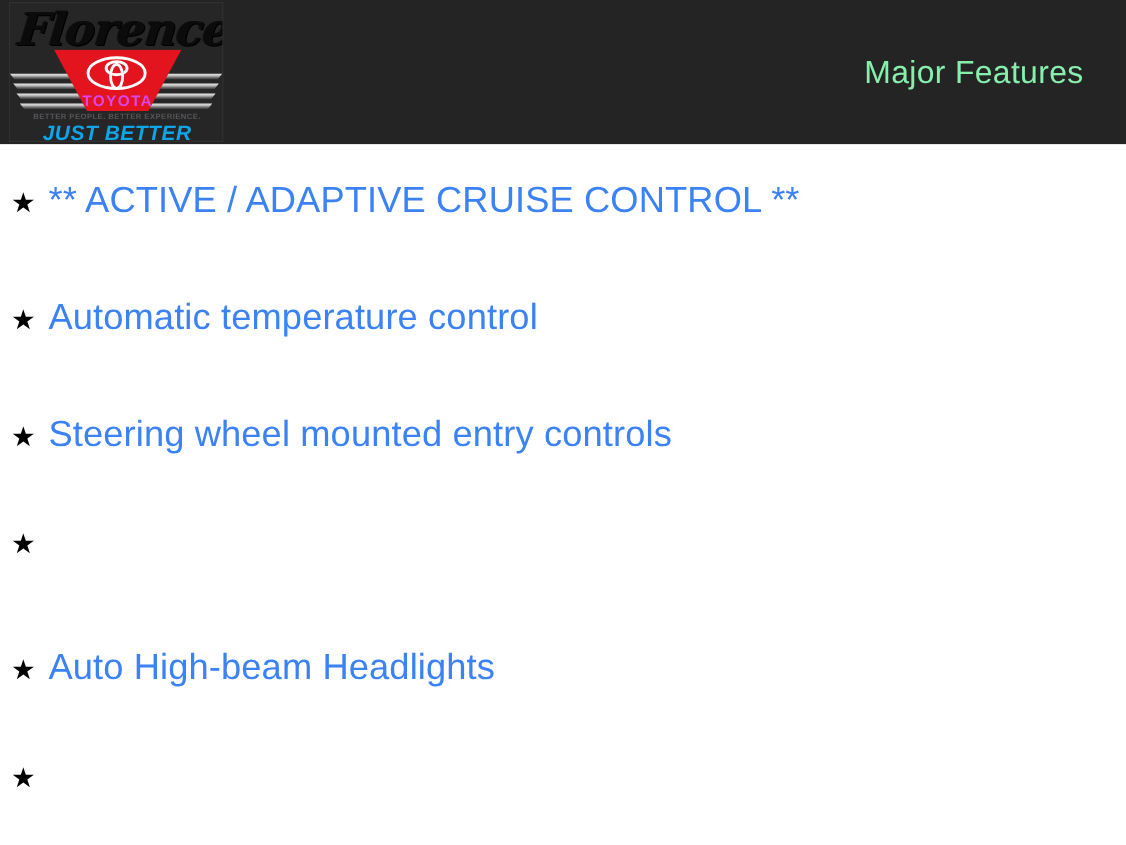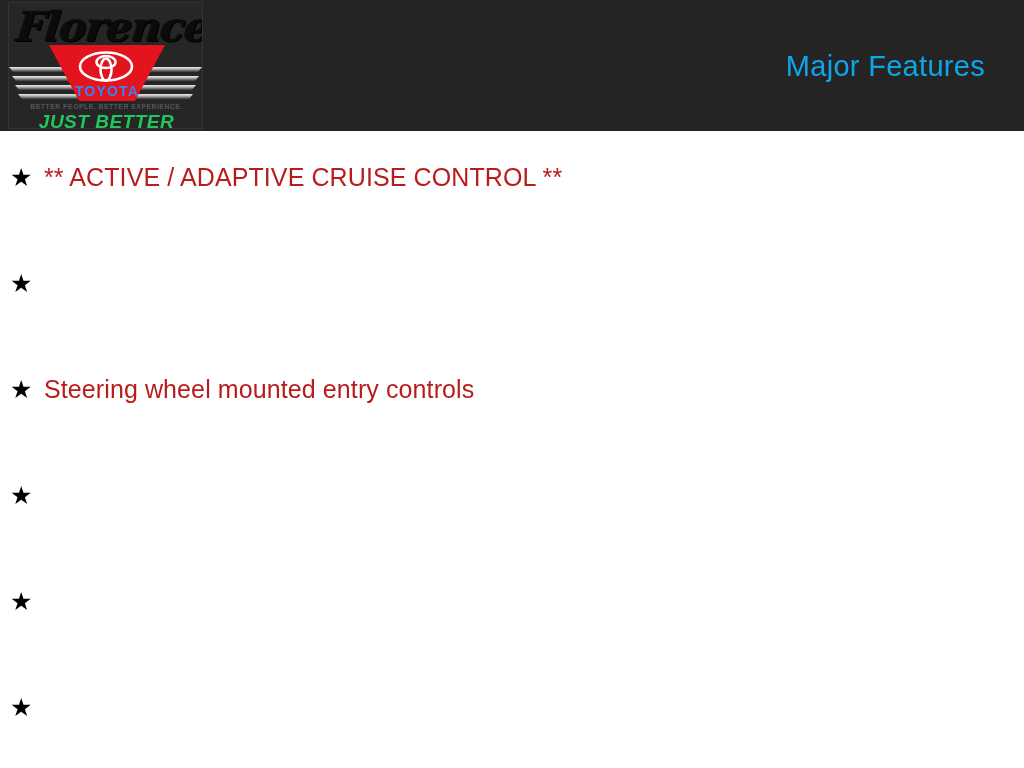--- a/index.html
+++ b/index.html
@@ -27,21 +27,21 @@
     width: 1024px;
     height: 131px;
     background: #242424;
   }
 
   .header-title {
     position: absolute;
     right: 39px;
     top: 50px;
     font-size: 29px;
-    color: #0ea5e9;
+    color: #86efac;
     letter-spacing: 0.3px;
     white-space: nowrap;
   }
 
   
   .logo-block {
     position: absolute;
     left: 8px;
     top: 2px;
     width: 195px;
@@ -117,21 +117,21 @@
   .toyota-word {
     position: absolute;
     left: 40px;
     top: 80px;
     width: 116px;
     text-align: center;
     font-family: "Liberation Sans", sans-serif;
     font-weight: 700;
     font-size: 14px;
     letter-spacing: 1.2px;
-    color: #3b82f6;
+    color: #d946ef;
     z-index: 4;
   }
 
   .tagline-small {
     position: absolute;
     left: 0;
     top: 100px;
     width: 195px;
     text-align: center;
     font-size: 7px;
@@ -146,21 +146,21 @@
     position: absolute;
     left: 0;
     top: 108px;
     width: 195px;
     text-align: center;
     font-family: "Liberation Sans", sans-serif;
     font-style: italic;
     font-weight: 700;
     font-size: 19px;
     letter-spacing: 0.5px;
-    color: #22c55e;
+    color: #0ea5e9;
     z-index: 5;
     white-space: nowrap;
   }
 
   
   .feature-list {
     position: absolute;
     left: 0;
     top: 131px;
     width: 1024px;
@@ -177,23 +177,23 @@
 
   .bullet-star {
     flex: 0 0 auto;
     width: 34px;
     font-size: 25px;
     line-height: 1;
     color: #000000;
   }
 
   .feature-text {
-    font-size: 25px;
+    font-size: 33px;
     line-height: 1;
-    color: #b91c1c;
+    color: #3b82f6;
     letter-spacing: 0.1px;
     white-space: nowrap;
   }
 </style>
 </head>
 <body>
 
 <div class="slide">
 
   <div class="header-bar">
@@ -232,33 +232,35 @@
 
   <div class="feature-list">
 
     <div class="feature-item">
       <span class="bullet-star">★</span>
       <span class="feature-text">** ACTIVE / ADAPTIVE CRUISE CONTROL **</span>
     </div>
 
     <div class="feature-item">
       <span class="bullet-star">★</span>
+      <span class="feature-text">Automatic temperature control</span>
     </div>
 
     <div class="feature-item">
       <span class="bullet-star">★</span>
       <span class="feature-text">Steering wheel mounted entry controls</span>
     </div>
 
     <div class="feature-item">
       <span class="bullet-star">★</span>
     </div>
 
     <div class="feature-item">
       <span class="bullet-star">★</span>
+      <span class="feature-text">Auto High-beam Headlights</span>
     </div>
 
     <div class="feature-item">
       <span class="bullet-star">★</span>
     </div>
 
   </div>
 
 </div>
 

